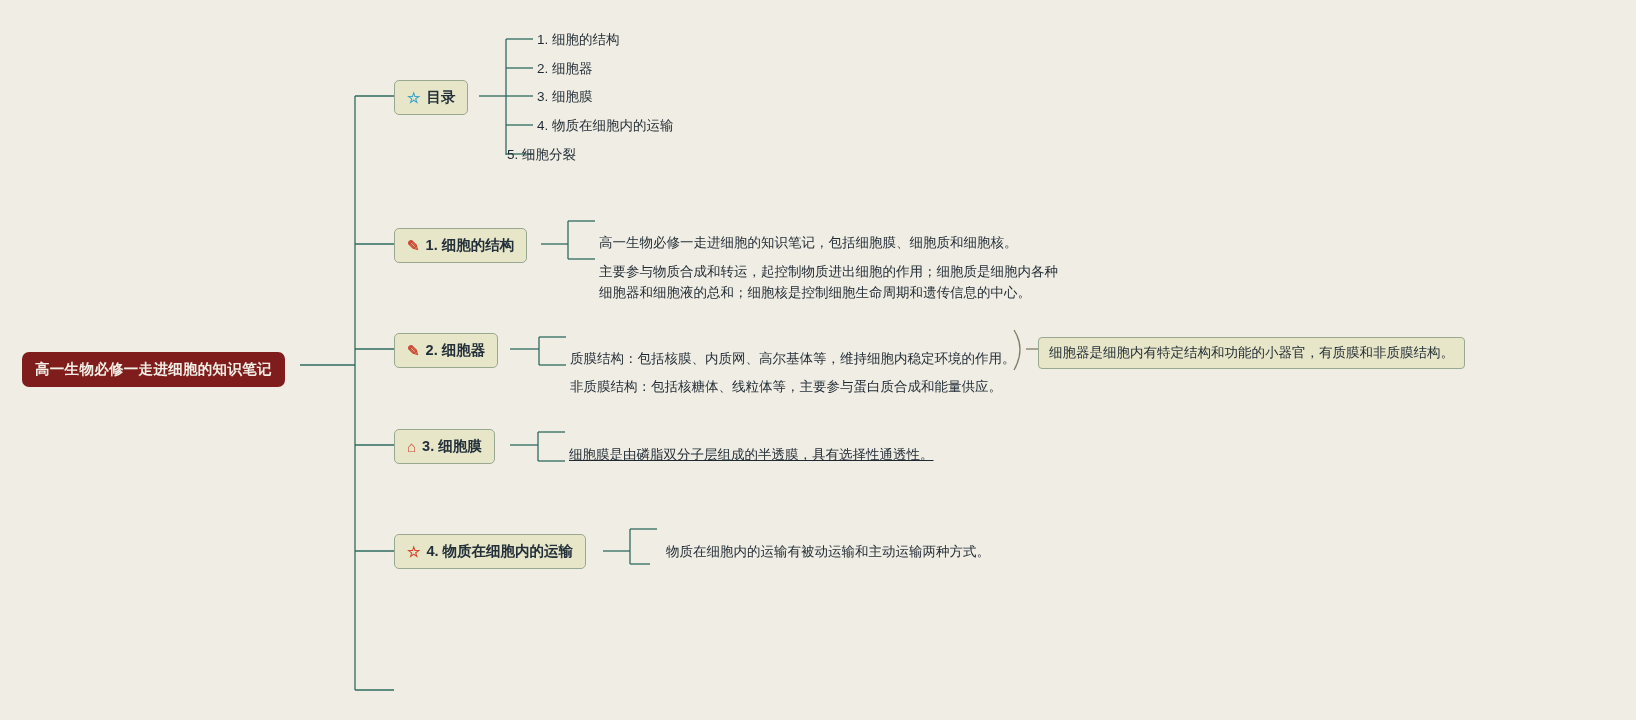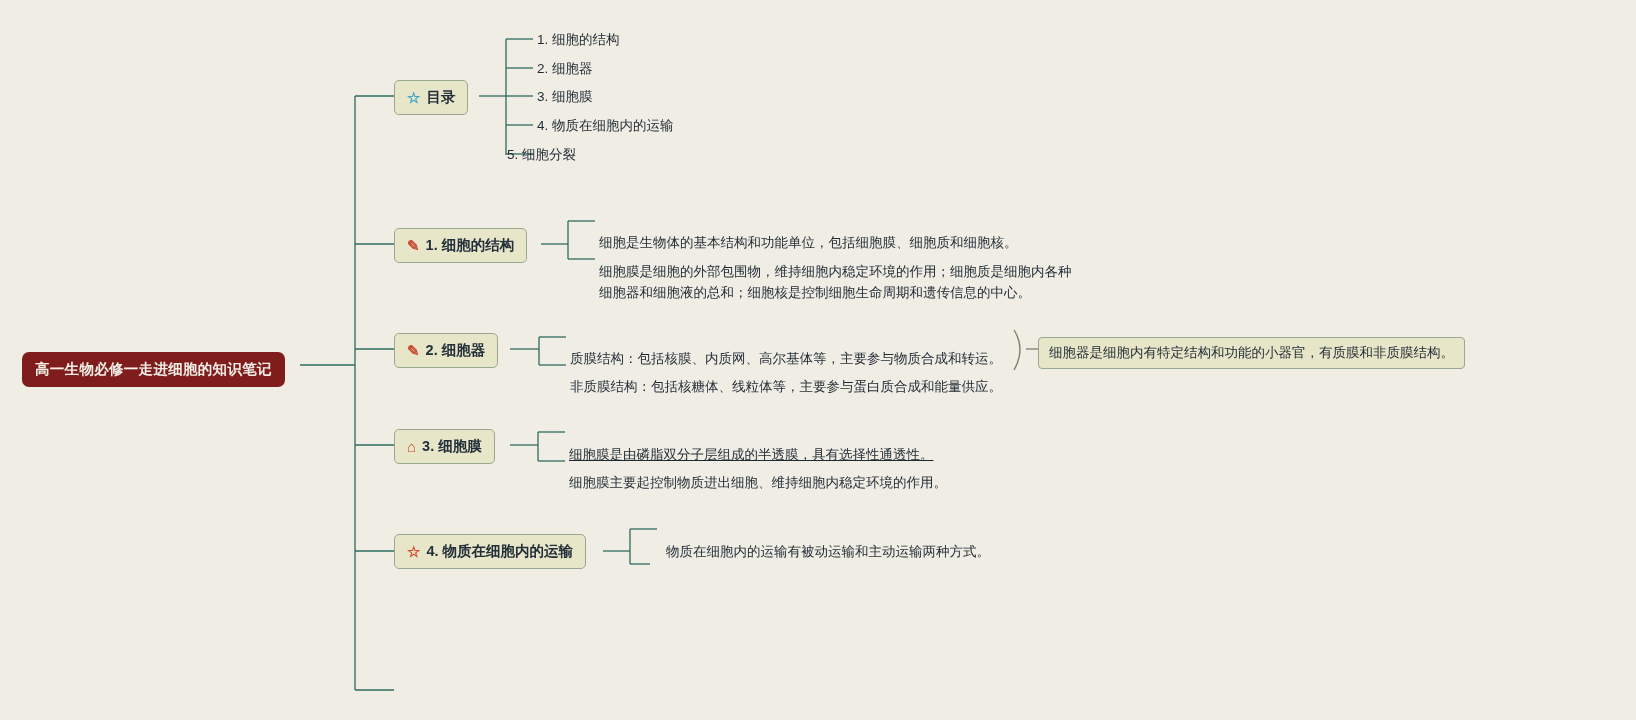--- a/index.html
+++ b/index.html
@@ -161,54 +161,51 @@
   <div class="node toc-item" style="left:507px; top:146px;">
     <span>5. 细胞分裂</span>
   </div>
 
   <div class="node branch" style="left:394px; top:228px;">
     <span class="ico ico-pencil">✎</span>
     <span>1. 细胞的结构</span>
   </div>
 
   <div class="node leaf" style="left:599px; top:212px;">
-    <span>细胞是生物体的基本结构和功能单位，包括细胞膜、细胞质和细胞核。</span>
+    <span>高一生物必修一走进细胞的知识笔记，包括细胞膜、细胞质和细胞核。</span>
   </div>
   <div class="node leaf" style="left:599px; top:241px;">
-    <span>细胞膜是细胞的外部包围物，维持细胞内稳定环境的作用；细胞质是细胞内各种
+    <span>主要参与物质合成和转运，起控制物质进出细胞的作用；细胞质是细胞内各种
 细胞器和细胞液的总和；细胞核是控制细胞生命周期和遗传信息的中心。</span>
   </div>
 
   <div class="node branch" style="left:394px; top:333px;">
     <span class="ico ico-pencil">✎</span>
     <span>2. 细胞器</span>
   </div>
 
   <div class="node leaf" style="left:570px; top:328px;">
-    <span>质膜结构：包括核膜、内质网、高尔基体等，主要参与物质合成和转运。</span>
+    <span>质膜结构：包括核膜、内质网、高尔基体等，维持细胞内稳定环境的作用。</span>
   </div>
   <div class="node leaf" style="left:570px; top:356px;text-align:right;">
     <span>非质膜结构：包括核糖体、线粒体等，主要参与蛋白质合成和能量供应。</span>
   </div>
 
   <div class="node note" style="left:1038px; top:337px;">
     <span>细胞器是细胞内有特定结构和功能的小器官，有质膜和非质膜结构。</span>
   </div>
 
   <div class="node branch" style="left:394px; top:429px;">
     <span class="ico ico-home">⌂</span>
     <span>3. 细胞膜</span>
   </div>
 
   <div class="node leaf" style="left:569px; top:424px;text-decoration:underline;">
     <span>细胞膜是由磷脂双分子层组成的半透膜，具有选择性通透性。</span>
   </div>
-  <div class="node leaf" style="left:569px; top:452px;">
-    <span>细胞膜主要起控制物质进出细胞、维持细胞内稳定环境的作用。</span>
-  </div>
 
   <div class="node branch" style="left:394px; top:534px;">
     <span class="ico ico-star-red">☆</span>
     <span>4. 物质在细胞内的运输</span>
   </div>
 
   <div class="node leaf" style="left:666px; top:521px;">
     <span>物质在细胞内的运输有被动运输和主动运输两种方式。</span>
   </div>
 

